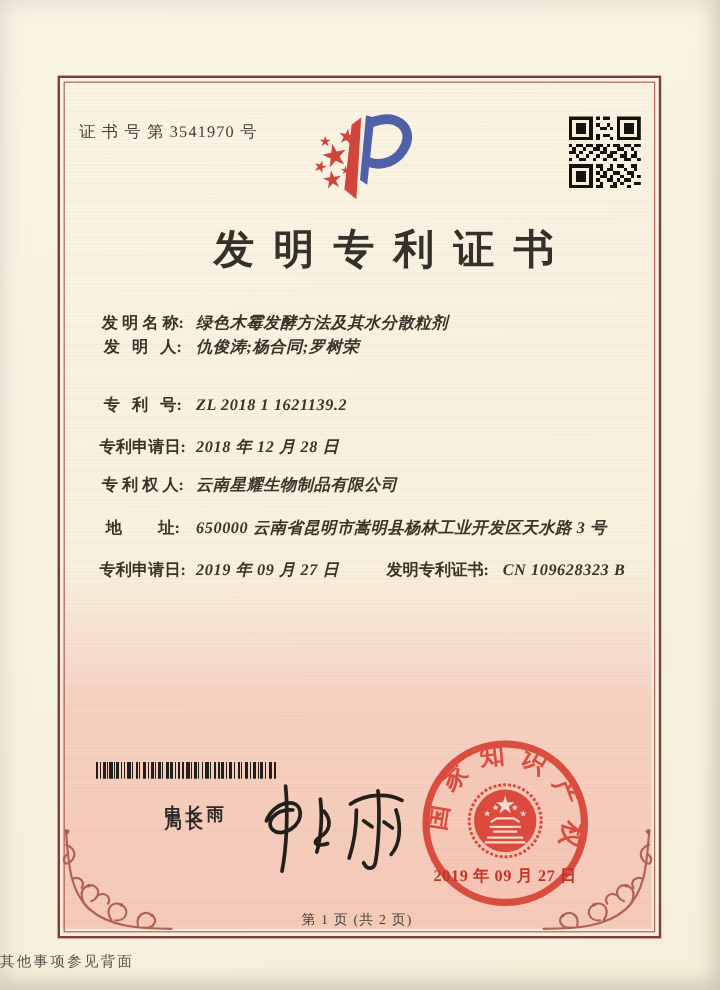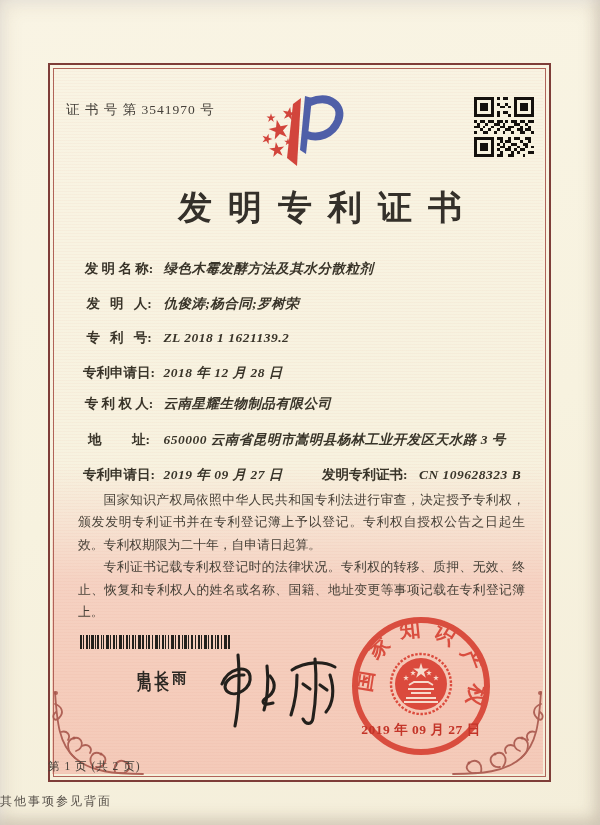--- a/index.html
+++ b/index.html
@@ -14,32 +14,32 @@
       repeating-linear-gradient(0deg, rgba(214,126,104,.05) 0 1px, rgba(255,255,255,0) 1px 3px),
       linear-gradient(180deg, rgba(246,213,199,0) 0%, rgba(246,213,199,0) 56%, rgba(246,211,197,.45) 64%, rgba(245,204,189,.85) 73%, #f5cdbc 86%, #f4cab9 100%);}
   .frame-outer{position:absolute;left:48px;top:63px;width:499px;height:715px;border:2.5px solid #7e3d38;}
   .frame-inner{position:absolute;inset:3px;border:1px solid #b06358;}
   .cert-number{position:absolute;left:66px;top:101px;font-size:13.5px;color:#45403a;letter-spacing:1px;white-space:pre;}
   .title{position:absolute;left:0;right:0;top:185px;text-align:center;font-size:34px;color:#34302a;letter-spacing:16px;text-indent:16px;font-weight:600;padding-left:40px;}
   .fields{position:absolute;left:80px;top:0;width:445px;font-size:13.5px;color:#393429;font-weight:600;}
   .frow{position:absolute;left:0;white-space:nowrap;}
   .flabel{display:inline-block;width:78px;white-space:pre;text-align:center;}
   .fvalue{margin-left:2px;letter-spacing:.5px;font-style:italic;}
-  .r1{top:260px}.r2{top:295px}.r3{top:329px}.r4{top:364px}.r5{top:395px}.r6{top:431px}.r7{top:466px}
+  .r1{top:260px}.r2{top:280px}.r3{top:329px}.r4{top:364px}.r5{top:395px}.r6{top:431px}.r7{top:466px}
   .grant-no{position:absolute;left:242px;top:0;white-space:nowrap;}
   .grant-no .flabel{width:auto;margin-right:6px;}
   .body-text{position:absolute;left:78px;top:489px;width:447px;font-size:12.8px;line-height:1.75;color:#453f36;text-align:justify;font-weight:500;}
   .body-text p{margin:0;text-indent:2em;}
   .barcode{position:absolute;left:80px;top:635px;}
   .official{position:absolute;left:137px;color:#2c2823;font-size:14.5px;letter-spacing:3px;font-weight:600;}
   .official.t1{top:676px}.official.t2{top:669px}
   .signature{position:absolute;left:196px;top:648px;}
   .seal{position:absolute;left:345px;top:610px;}
   .seal-date{position:absolute;left:348px;top:721px;width:146px;text-align:center;font-size:13.5px;font-weight:700;color:#c33428;letter-spacing:.5px;white-space:pre;}
-  .page-number{position:absolute;left:48px;width:499px;top:759px;text-align:left;font-size:11.5px;color:#46413a;letter-spacing:1px;white-space:pre;}
+  .page-number{position:absolute;left:48px;width:499px;top:759px;text-align:center;font-size:11.5px;color:#46413a;letter-spacing:1px;white-space:pre;}
   .back-note{position:absolute;left:0;right:0;top:793px;text-align:left;font-size:12px;color:#57514a;letter-spacing:2px;}
   .corner{position:absolute;top:688px;}
   .corner.bl{left:49px;}
   .corner.br{left:451px;transform:scaleX(-1);}
   .logo{position:absolute;left:260px;top:90px;}
   .qr{position:absolute;left:474px;top:97px;}
 </style>
 </head>
 <body>
 
@@ -160,24 +160,20 @@
       <div class="frow r7">
         <span class="flabel">专利申请日:</span>
         <span class="fvalue">2019 年 09 月 27 日</span>
         <span class="grant-no">
           <span class="flabel">发明专利证书:</span>
           <span class="fvalue">CN 109628323 B</span>
         </span>
       </div>
     </div>
 
-    <div class="body-text">
-      <p>国家知识产权局依照中华人民共和国专利法进行审查，决定授予专利权，颁发发明专利证书并在专利登记簿上予以登记。专利权自授权公告之日起生效。专利权期限为二十年，自申请日起算。</p>
-      <p>专利证书记载专利权登记时的法律状况。专利权的转移、质押、无效、终止、恢复和专利权人的姓名或名称、国籍、地址变更等事项记载在专利登记簿上。</p>
-    </div>
 
     <svg class="barcode" width="152" height="14" viewBox="0 0 152 14" shape-rendering="crispEdges">
       <g fill="#23201c">
         <path d="M0,0h2v14h-2z M3,0h1v14h-1z M6,0h2v14h-2z M9,0h1v14h-1z M11,0h3v14h-3z M15,0h1v14h-1z M17,0h2v14h-2z M21,0h1v14h-1z M23,0h1v14h-1z M26,0h3v14h-3z M30,0h1v14h-1z M33,0h2v14h-2z M36,0h1v14h-1z M39,0h3v14h-3z M43,0h1v14h-1z M46,0h2v14h-2z M49,0h1v14h-1z M52,0h2v14h-2z M55,0h1v14h-1z M58,0h3v14h-3z M62,0h2v14h-2z M66,0h1v14h-1z M68,0h2v14h-2z M72,0h1v14h-1z M75,0h3v14h-3z M79,0h1v14h-1z M82,0h2v14h-2z M85,0h1v14h-1z M88,0h1v14h-1z M91,0h3v14h-3z M95,0h1v14h-1z M98,0h2v14h-2z M102,0h1v14h-1z M104,0h3v14h-3z M108,0h1v14h-1z M111,0h2v14h-2z M115,0h1v14h-1z M118,0h2v14h-2z M121,0h1v14h-1z M124,0h3v14h-3z M128,0h1v14h-1z M131,0h2v14h-2z M135,0h1v14h-1z M137,0h2v14h-2z M141,0h1v14h-1z M144,0h3v14h-3z M148,0h2v14h-2z"></path>
       </g>
     </svg>
 
     <div class="official t1">局长</div>
     <div class="official t2">申长雨</div>
 

